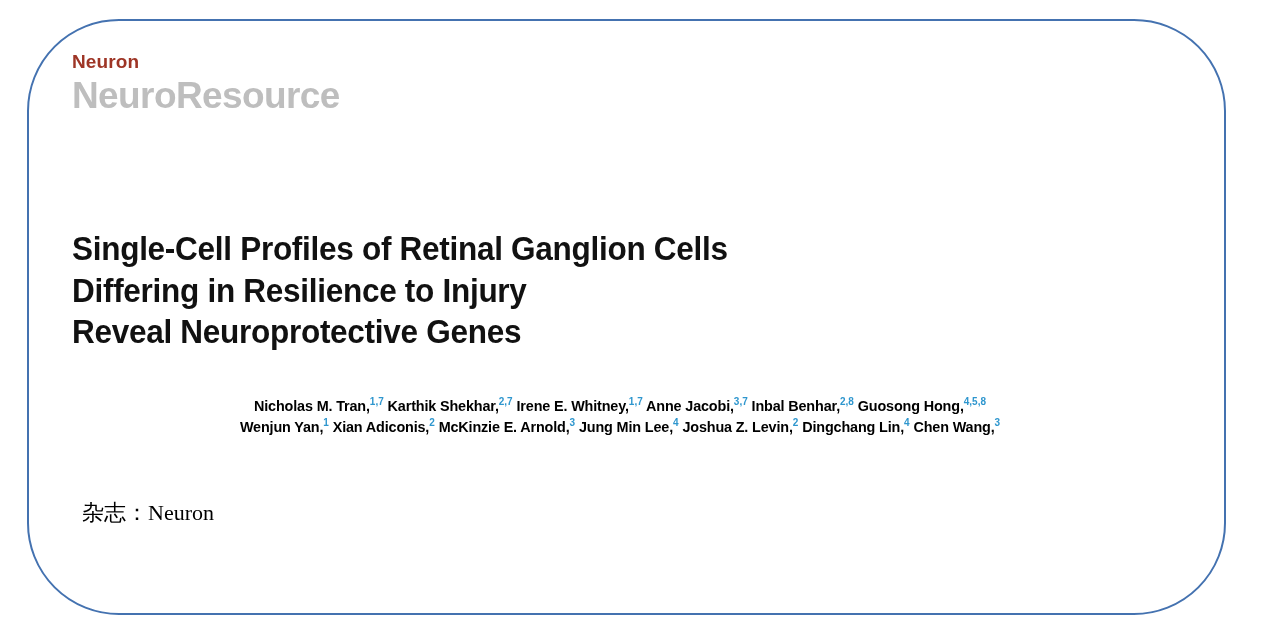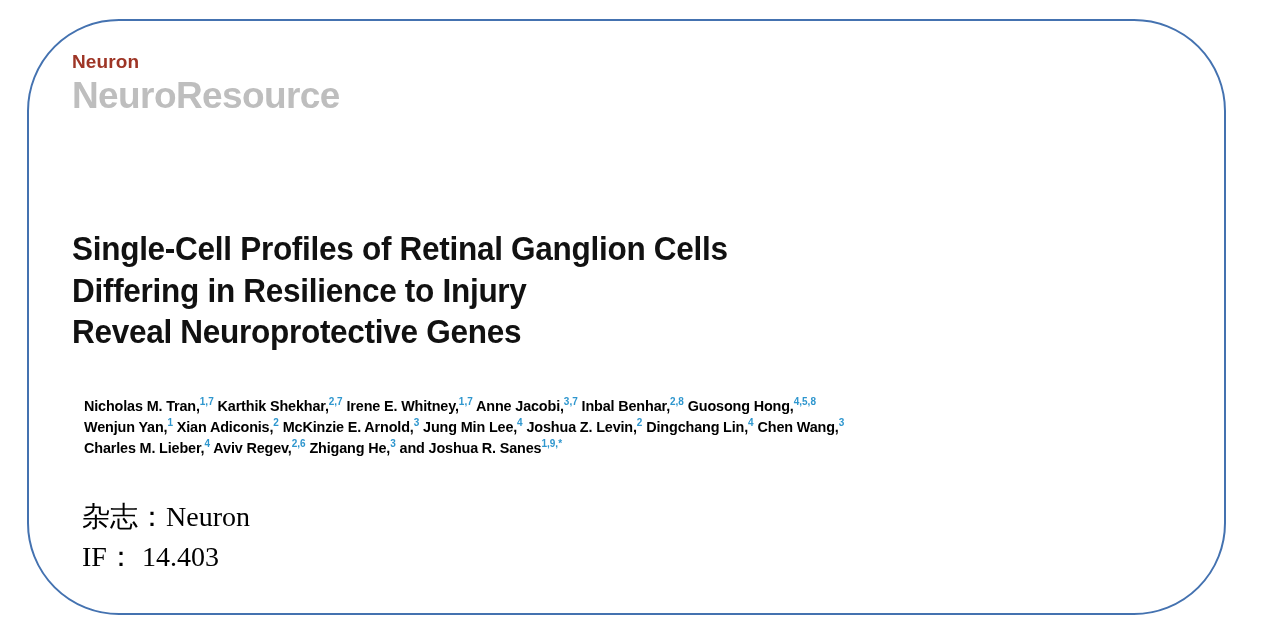--- a/index.html
+++ b/index.html
@@ -72,47 +72,48 @@
     line-height: 1.26;
     letter-spacing: -0.3px;
     transform: scaleX(0.955);
     transform-origin: left top;
   }
   .title-line { display: block; white-space: nowrap; }
 
   
   .authors {
     position: absolute;
-    left: 84px;
+    left: 60px;
     top: 396px;
     width: 1120px;
     font-family: "Liberation Sans", sans-serif;
     font-size: 14.4px;
     font-weight: 700;
     color: #000000;
     line-height: 1.46;
     letter-spacing: -0.15px;
+    text-align: center;
   }
   .authors-line { display: block; white-space: nowrap; }
   .sup {
     color: #2E96CE;
     font-size: 10px;
     vertical-align: super;
     line-height: 0;
     font-weight: 700;
     letter-spacing: 0;
   }
 
   
   .meta {
     position: absolute;
     left: 82px;
     top: 497px;
     font-family: "Liberation Serif", "DejaVu Serif", serif;
-    font-size: 28px;
+    font-size: 22px;
     color: #000000;
     line-height: 1.44;
   }
   .meta-row { display: block; white-space: nowrap; }
   .meta-label { }
   .meta-value { }
 </style>
 </head>
 <body>
 
@@ -127,21 +128,19 @@
 
   <div class="title">
     <span class="title-line">Single-Cell Profiles of Retinal Ganglion Cells</span>
     <span class="title-line">Differing in Resilience to Injury</span>
     <span class="title-line">Reveal Neuroprotective Genes</span>
   </div>
 
   <div class="authors" id="author-list">
       <span class="authors-line"><span>Nicholas M. Tran,</span><span class="sup">1,7</span><span> Karthik Shekhar,</span><span class="sup">2,7</span><span> Irene E. Whitney,</span><span class="sup">1,7</span><span> Anne Jacobi,</span><span class="sup">3,7</span><span> Inbal Benhar,</span><span class="sup">2,8</span><span> Guosong Hong,</span><span class="sup">4,5,8</span></span>
       <span class="authors-line"><span>Wenjun Yan,</span><span class="sup">1</span><span> Xian Adiconis,</span><span class="sup">2</span><span> McKinzie E. Arnold,</span><span class="sup">3</span><span> Jung Min Lee,</span><span class="sup">4</span><span> Joshua Z. Levin,</span><span class="sup">2</span><span> Dingchang Lin,</span><span class="sup">4</span><span> Chen Wang,</span><span class="sup">3</span></span>
-      <span class="authors-line"><span>Charles M. Lieber,</span><span class="sup">4</span><span> Aviv Regev,</span><span class="sup">2,6</span><span> Zhigang He,</span><span class="sup">3</span><span> and Joshua R. Sanes</span><span class="sup">1,9,*</span></span>
     </div>
 
   <div class="meta" id="meta-block">
       <span class="meta-row"><span class="meta-label">杂志：</span><span class="meta-value">Neuron</span></span>
-      <span class="meta-row"><span class="meta-label">IF：</span><span class="meta-value"> 14.403</span></span>
     </div>
 
 </div>
 
 </body></html>

